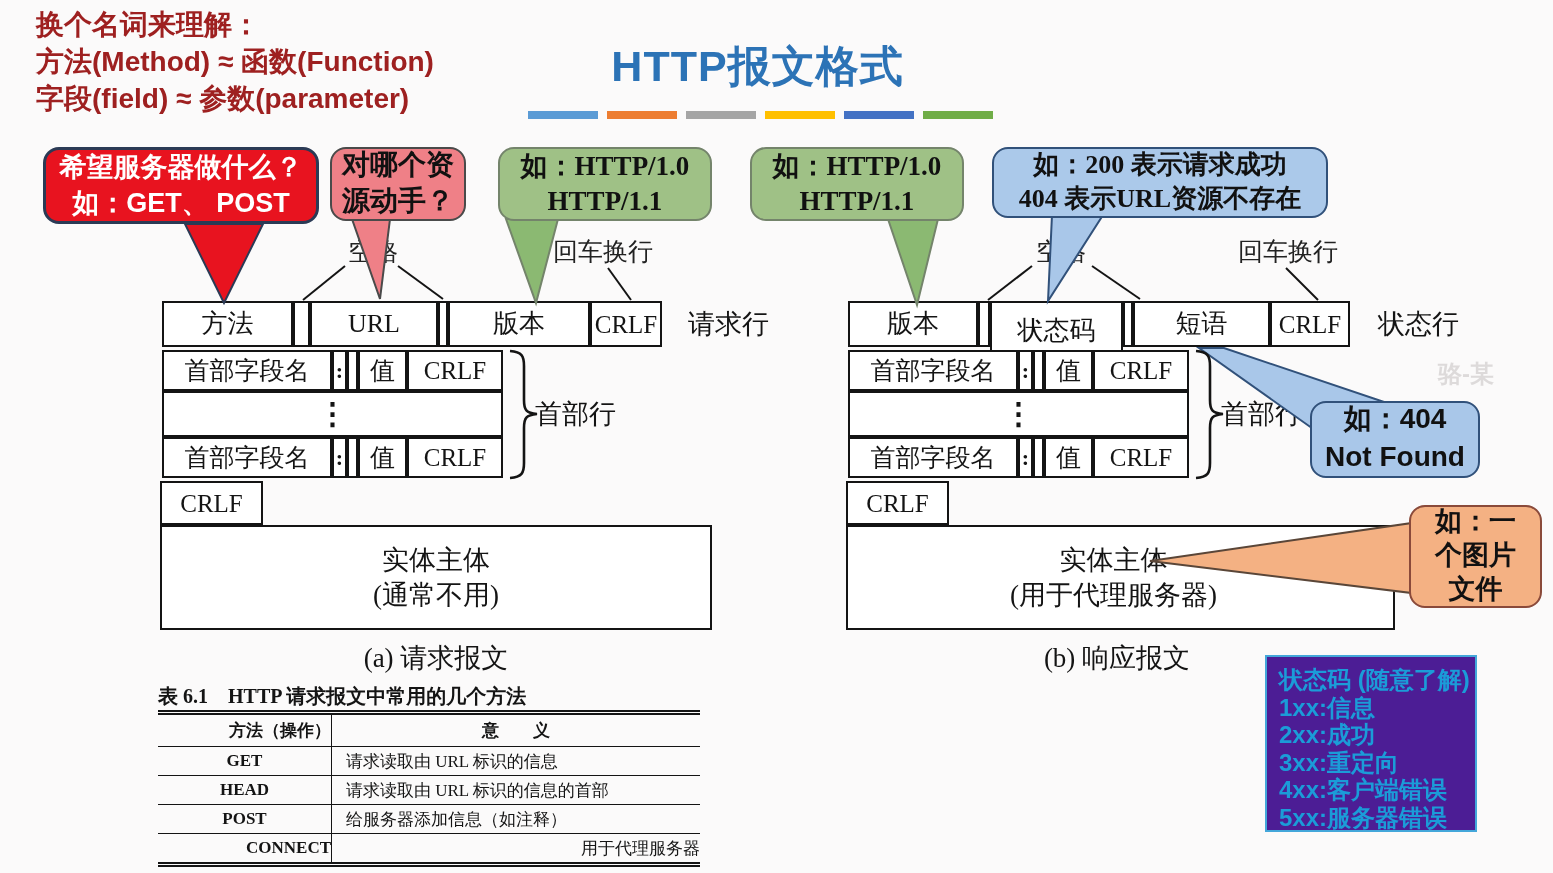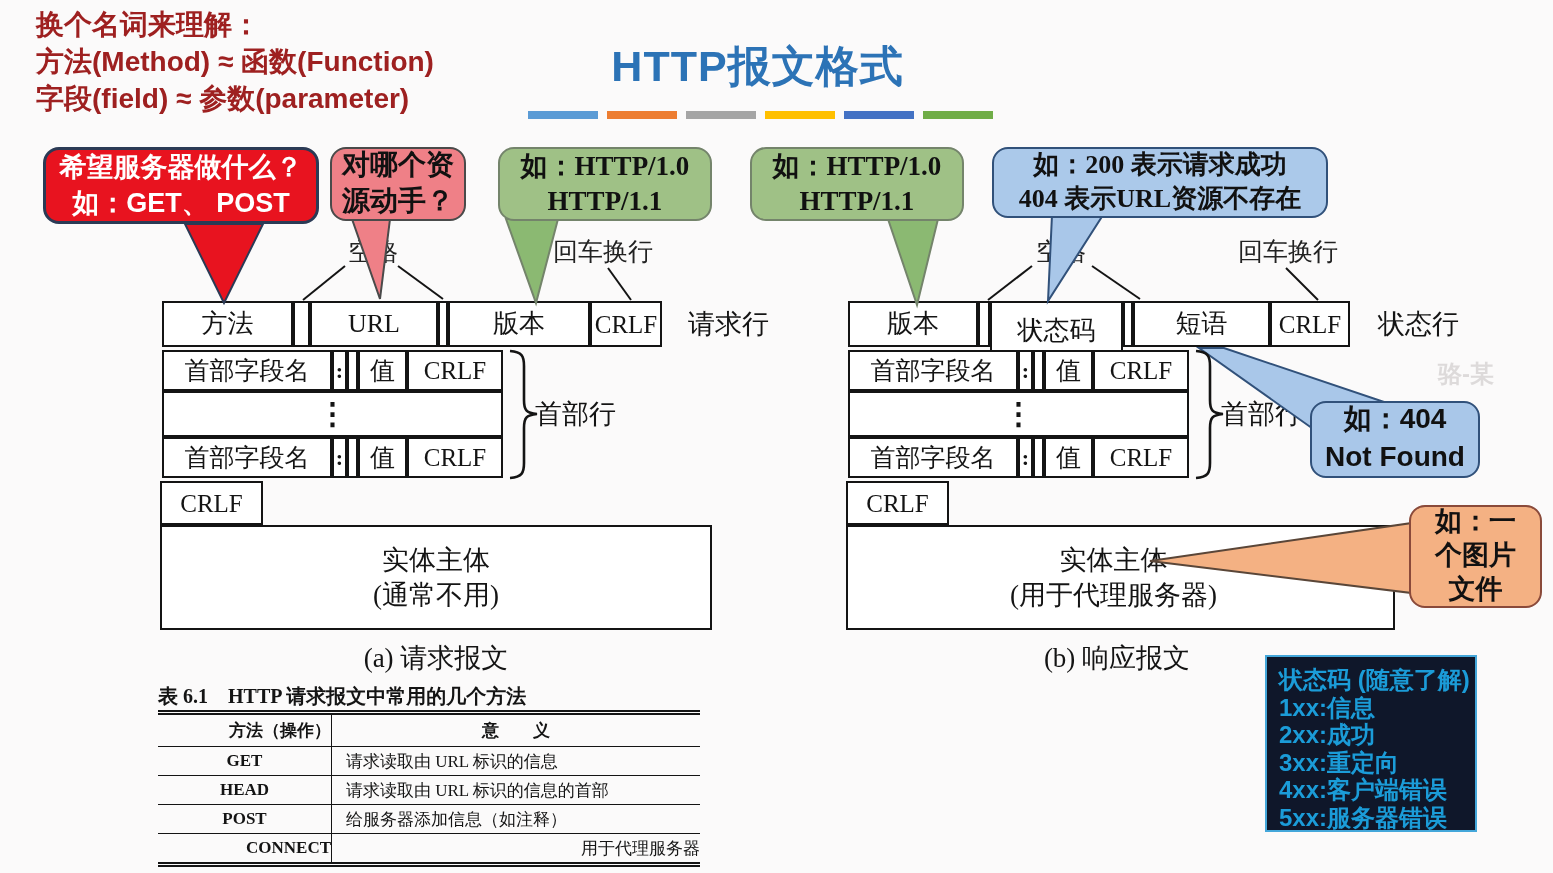--- a/index.html
+++ b/index.html
@@ -30,21 +30,21 @@
   
   .title{position:absolute;left:520px;top:38px;width:475px;text-align:center;
          font-family:"Liberation Sans","DejaVu Sans",sans-serif;font-weight:bold;
          font-size:43px;color:#2c73b6;letter-spacing:1px;}
   .bar{position:absolute;top:111px;height:8px;width:70px;}
   
   .bodytext{position:absolute;display:flex;flex-direction:column;align-items:center;
             justify-content:center;font-size:27px;line-height:35px;}
   
   .statusbox{position:absolute;left:1265px;top:655px;width:212px;height:177px;box-sizing:border-box;
-             border:2.5px solid #44a7da;background:#0f172a;padding:9px 0 0 12px;
+             border:2.5px solid #44a7da;background:#4c1d95;padding:9px 0 0 12px;
              font-family:"Liberation Sans","DejaVu Sans",sans-serif;font-weight:bold;
              color:#1b9cd8;font-size:24px;line-height:27.5px;}
   
   .tbl-title{position:absolute;left:158px;top:683px;width:542px;text-align:left;
              font-weight:bold;font-size:20px;}
   table.mt{position:absolute;left:158px;top:710px;width:542px;border-collapse:collapse;
            border-top:5px double #141414;border-bottom:5px double #141414;font-size:17px;}
   table.mt td{border-bottom:1.5px solid #141414;height:28px;padding:0;}
   table.mt tr:last-child td{border-bottom:none;text-align:right;}
   table.mt td.c1{border-right:1.6px solid #141414;width:173px;text-align:center;font-weight:bold;}

